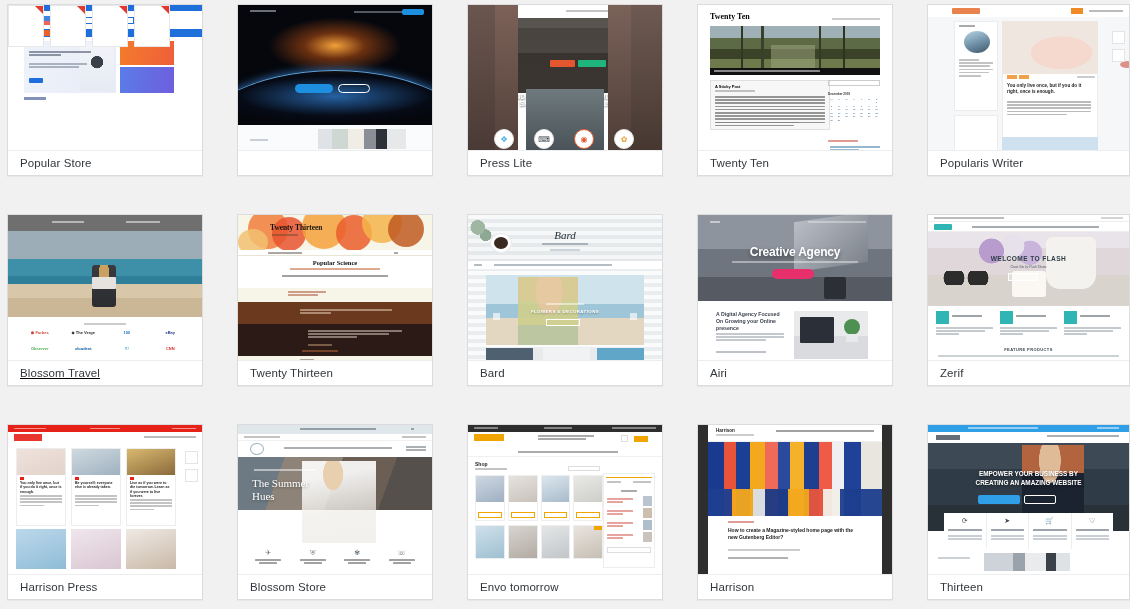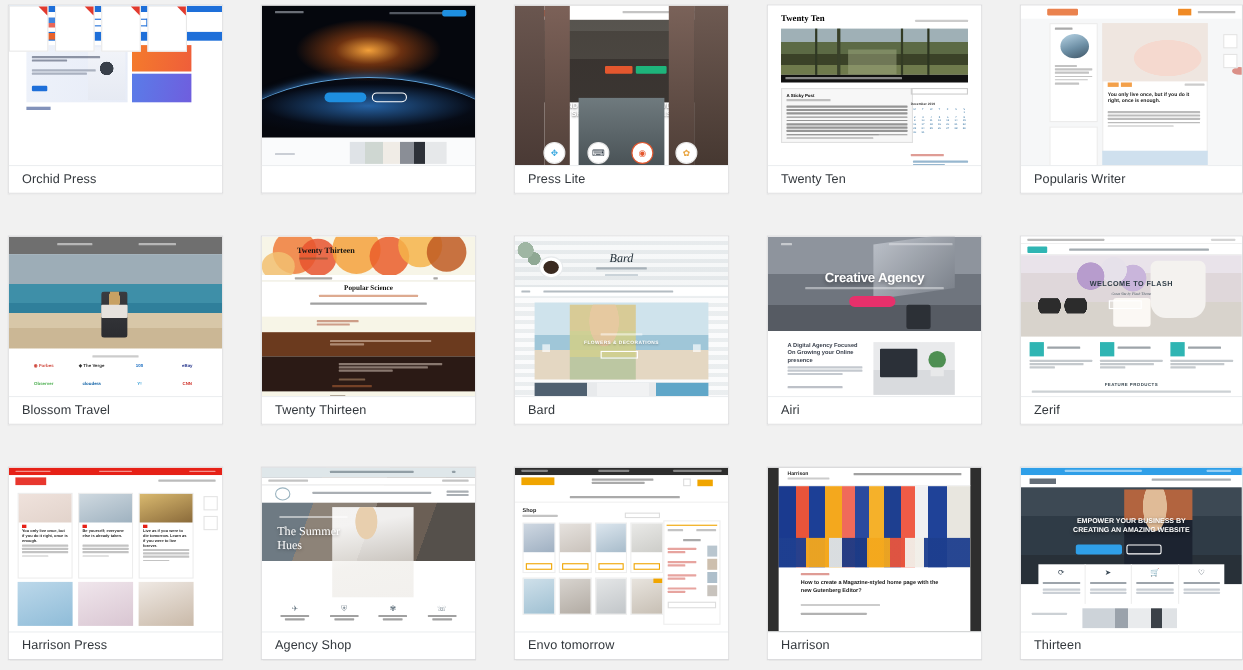--- a/index.html
+++ b/index.html
@@ -370,21 +370,21 @@
         <div class="blk p2"></div>
         <div class="blk sec-t"></div>
         <div class="prodrow">
           <div class="prod" style="left:0"></div>
           <div class="prod" style="left:42px"></div>
           <div class="prod" style="left:84px"></div>
           <div class="prod" style="left:126px"></div>
         </div>
       </div>
     </div>
-    <div class="card-name">Orchid Press</div>
+    <div class="card-name">Popular Store</div>
   </div>
 
   <div class="theme-card row1" style="left:237px; top:4px;">
     <div class="card-screenshot">
       <div class="ms highlight">
         <div class="space">
           <div class="arc"></div>
         </div>
         <div class="lines" style="left:12px; top:5px; width:26px; color:#cfd6e0;">
             <i style="width:100%"></i>
@@ -592,21 +592,21 @@
         </div>
         <div class="blk side2"></div>
         <div class="blk bluebar"></div>
         <div class="sbtn" style="top:26px;"></div>
         <div class="sbtn" style="top:44px;"></div>
       </div>
     </div>
     <div class="card-name">Popularis Writer</div>
   </div>
 
-  <div class="theme-card row2" style="left:7px; top:214px;">
+  <div class="theme-card row2" style="left:7px; top:214px;text-decoration:underline;">
     <div class="card-screenshot">
       <div class="ms btravel">
         <div class="bar bt-nav"></div>
         <div class="bt-logo">Blossom Travel</div>
         <div class="lines" style="left:44px; top:6px; width:32px; color:#fff;">
             <i style="width:100%"></i>
           </div>
         <div class="lines" style="left:118px; top:6px; width:34px; color:#fff;">
             <i style="width:100%"></i>
           </div>
@@ -973,21 +973,21 @@
           <div>
               <div style="font-size:7px; color:#6b7a85;">☏</div>
               <div class="lines" style="position:relative; margin:2px auto 0; width:26px; color:#444;">
                 <i style="width:100%"></i>
                 <i style="width:70%; margin-left:15%;"></i>
               </div>
             </div>
         </div>
       </div>
     </div>
-    <div class="card-name">Agency Shop</div>
+    <div class="card-name">Blossom Store</div>
   </div>
 
   <div class="theme-card row3" style="left:467px; top:424px;">
     <div class="card-screenshot">
       <div class="ms envo">
         <div class="bar etop">
           <div class="lines" style="left:6px; top:2.4px; width:24px; color:#ddd;">
               <i style="width:100%"></i>
             </div>
           <div class="lines" style="left:76px; top:2.4px; width:28px; color:#ddd;">

